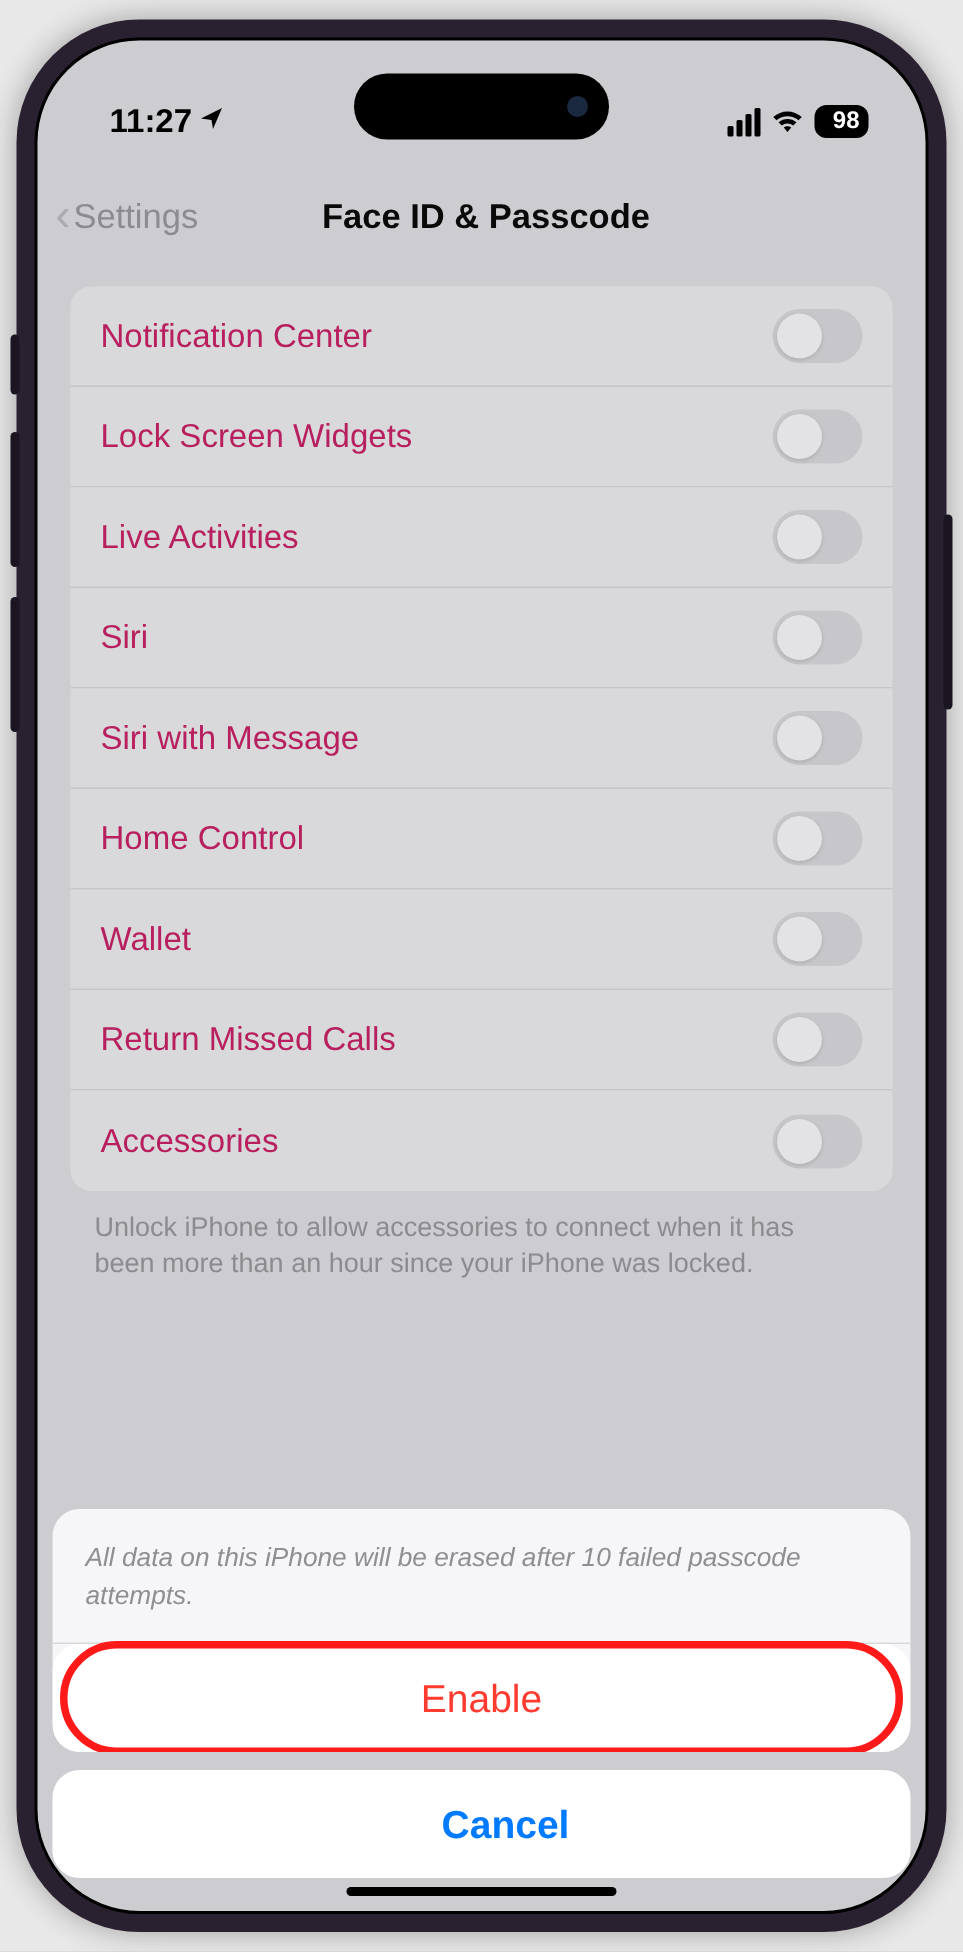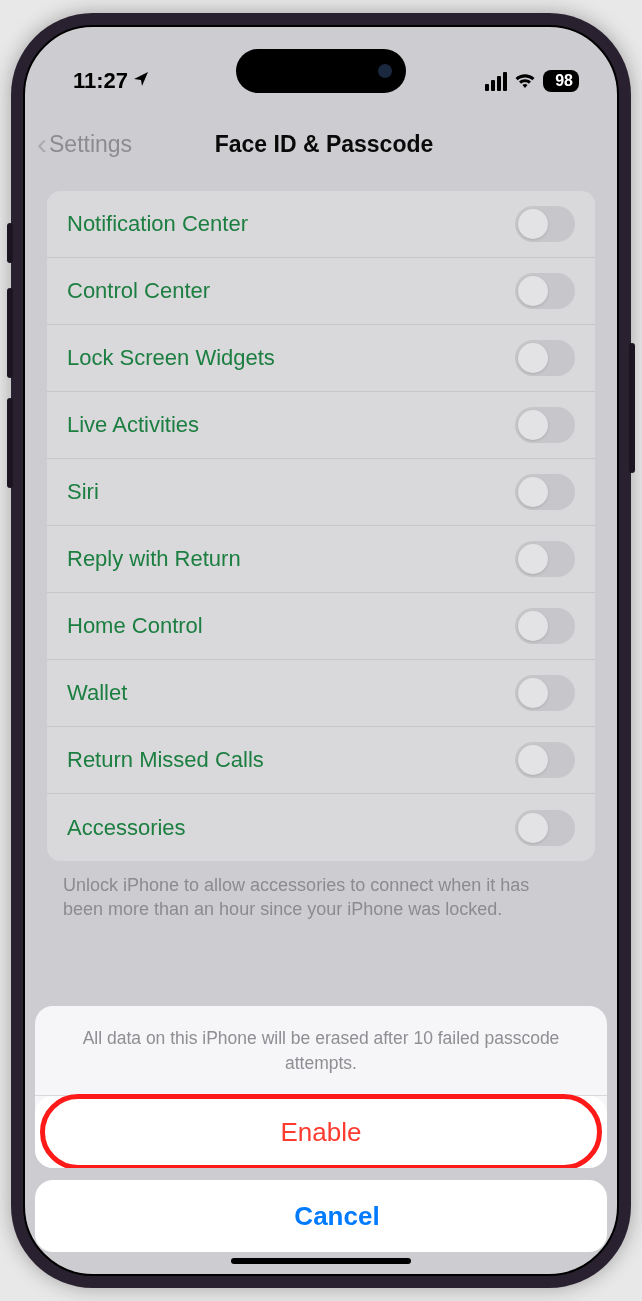--- a/index.html
+++ b/index.html
@@ -132,21 +132,21 @@
     .list-item {
       display: flex;
       align-items: center;
       justify-content: space-between;
       height: 67px;
       padding: 0 20px;
       border-bottom: 1px solid #cecdd1;
       background: #e2e1e4;
     }
     .list-item:last-child { border-bottom: none; }
-    .list-item .label { font-size: 22px; color: #15803d; }
+    .list-item .label { font-size: 22px; color: #be185d; }
     .toggle {
       width: 60px;
       height: 36px;
       background: #cfcfd3;
       border-radius: 20px;
       position: relative;
       flex-shrink: 0;
     }
     .toggle::after {
       content: '';
@@ -171,23 +171,23 @@
     .sheet-grp {
       background: rgba(248,248,250,0.96);
       border-radius: 18px;
       overflow: hidden;
       margin-bottom: 12px;
     }
     .sheet-msg {
       padding: 20px 22px;
       font-size: 17.5px;
       color: #8e8e93;
-      text-align: center;
       line-height: 1.4;
       border-bottom: 1px solid #d8d8db;
+      font-style: italic;
     }
     .sheet-btn {
       height: 72px;
       display: flex;
       align-items: center;
       justify-content: center;
       font-size: 26px;
       background: #fff;
     }
     .enable-btn {
@@ -272,37 +272,33 @@
         </div>
         <div class="title">Face ID &amp; Passcode</div>
       </div>
 
       <div class="list-grp">
         <div class="list-item">
           <span class="label">Notification Center</span>
           <div class="toggle"></div>
         </div>
         <div class="list-item">
-          <span class="label">Control Center</span>
-          <div class="toggle"></div>
-        </div>
-        <div class="list-item">
           <span class="label">Lock Screen Widgets</span>
           <div class="toggle"></div>
         </div>
         <div class="list-item">
           <span class="label">Live Activities</span>
           <div class="toggle"></div>
         </div>
         <div class="list-item">
           <span class="label">Siri</span>
           <div class="toggle"></div>
         </div>
         <div class="list-item">
-          <span class="label">Reply with Return</span>
+          <span class="label">Siri with Message</span>
           <div class="toggle"></div>
         </div>
         <div class="list-item">
           <span class="label">Home Control</span>
           <div class="toggle"></div>
         </div>
         <div class="list-item">
           <span class="label">Wallet</span>
           <div class="toggle"></div>
         </div>

